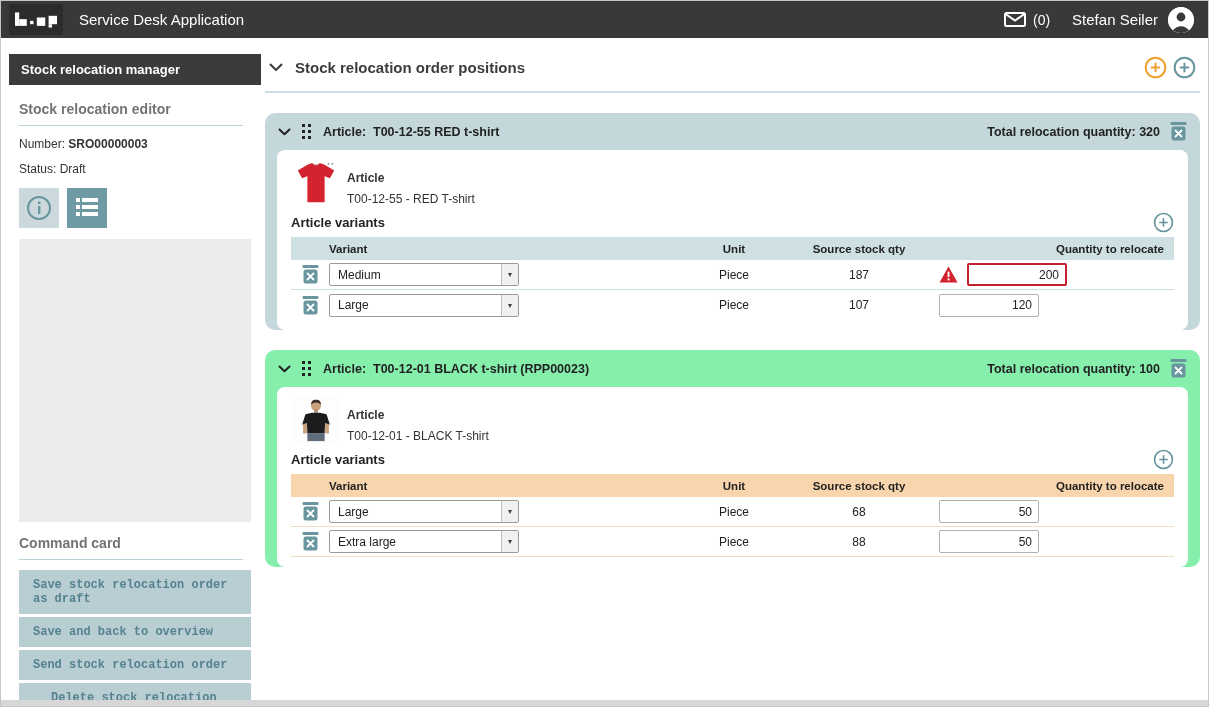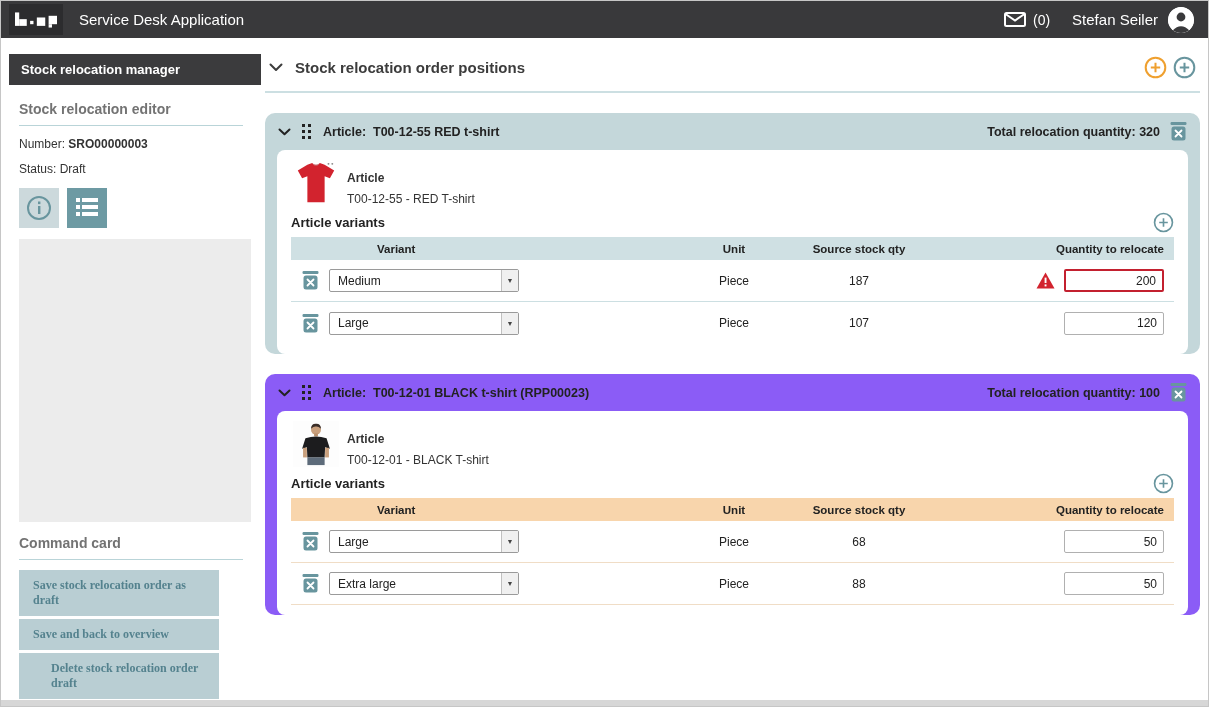--- a/index.html
+++ b/index.html
@@ -26,64 +26,64 @@
   .side-sub { font-weight:bold; font-size:14px; color:#737373; margin:16px 0 8px 10px; }
   .side-hr { border:none; border-top:1px solid #b9d4d8; margin:0 8px 0 10px; }
   .meta-line { font-size:12px; color:#333; margin:11px 0 0 10px; }
   .meta-line b { font-weight:bold; }
   .icon-btn-row { display:flex; gap:8px; margin:12px 0 0 10px; }
   .icon-btn { width:40px; height:40px; border:none; display:flex; align-items:center; justify-content:center; cursor:pointer; }
   .icon-btn.light { background:#ccd9dc; }
   .icon-btn.teal { background:#6d9aa3; }
   .gray-panel { background:#ececec; height:283px; margin:11px 0 0 10px; width:232px; }
   .cmd-title { margin-top:13px; }
-  .cmd-btn { display:block; width:200px; margin:0 0 3px 10px; background:#b9ced3; border:none; color:#54828e;
-             font-family:Liberation Serif, serif; font-weight:bold; font-size:12px; text-align:left;
+  .cmd-btn { display:block; width:232px; margin:0 0 3px 10px; background:#b9ced3; border:none; color:#54828e;
+             font-family:Liberation Mono, monospace; font-weight:bold; font-size:12px; text-align:left;
              padding:8px 6px 8px 14px; cursor:pointer; }
   .cmd-btn.indent { padding-left:32px; }
 
   
   .section-header { display:flex; align-items:center; gap:12px; padding:6px 4px 12px 4px; border-bottom:2px solid #ccdfe2; }
   .section-title { font-weight:bold; font-size:15px; color:#3c3c3c;text-align:center; }
   .section-actions { margin-left:auto; display:flex; gap:6px; align-items:center; }
   .round-btn { background:none; border:none; padding:0; cursor:pointer; line-height:0; }
 
   
   .card { border-radius:10px; margin-top:20px; }
   .card.blue { background:#c4d7da; }
-  .card.orange { background:#8b5cf6; }
+  .card.orange { background:#86efac; }
   .card-header { height:37px; display:flex; align-items:center; gap:11px; padding:0 13px; font-size:12.5px; font-weight:bold; color:#222; }
   .card-header .hdr-right { margin-left:auto; display:flex; align-items:center; gap:10px; }
   .card-body { background:#fff; border-radius:8px; margin:0 12px 12px 12px; padding:8px 14px 10px 14px; }
   .article-row { display:flex; gap:8px; align-items:flex-end; padding:2px 0 4px 2px; }
   .article-img { width:46px; height:46px; display:block; }
   .article-label { font-weight:bold; font-size:12px; margin:4px 0 7px 0; }
   .article-name { font-size:12px; }
   .variants-row { display:flex; align-items:center; justify-content:space-between; margin:2px 0 4px 0; }
   .variants-title { font-weight:bold; font-size:13px; color:#222; }
 
   .vtable { width:100%; }
   .vhead, .vrow { display:grid; grid-template-columns:38px 1fr 90px 160px 235px; align-items:center; }
-  .vhead { height:23px; font-size:11.5px; font-weight:bold; color:#222;padding-left:48px; }
+  .vhead { height:23px; font-size:11.5px; font-weight:bold; color:#222; }
   .card.blue .vhead { background:#cfe0e3; }
   .card.orange .vhead { background:#f8d5ac; }
-  .vrow { height:42px; border-bottom:1px solid #ccdfe2; }
+  .vrow { height:30px; border-bottom:1px solid #ccdfe2; }
   .card.orange .vrow { border-bottom:1px solid #f0ddc6; }
   .vrow:last-child { border-bottom:none; }
   .c-center { text-align:center; }
   .c-right { text-align:right; padding-right:10px; }
   .cell-txt { font-size:12px; color:#222; }
   .trash-cell { display:flex; justify-content:center; }
   .trash-btn { background:none; border:none; padding:0; cursor:pointer; line-height:0; }
 
   .combo { width:190px; height:23px; border:1px solid #9a9a9a; border-radius:2px; background:#fff; display:flex; align-items:center; cursor:pointer; }
   .combo-text { flex:1; font-size:12px; padding-left:8px; color:#222; }
   .combo-arrow { width:17px; height:21px; border-left:1px solid #c0c0c0; background:#f0f0f0; display:flex; align-items:center; justify-content:center; font-size:7px; color:#444; }
 
-  .qty-cell { display:flex; align-items:center; justify-content:flex-end; gap:9px; padding-right:10px; }
+  .qty-cell { display:flex; align-items:center; gap:9px; padding-right:10px; }
   .qty-input { width:100px; height:23px; border:1px solid #b0b0b0; border-radius:2px; font-family:"Liberation Sans",sans-serif;
                font-size:12px; text-align:right; padding-right:6px; color:#222; }
   .qty-input.error { border:2px solid #c3202f; }
 
   .bottom-strip { position:absolute; left:0; right:0; bottom:0; height:6px; background:#d7d7d7; }
 </style>
 </head>
 <body>
 
 <div class="app">
@@ -155,20 +155,21 @@
                 <rect x="7" y="15" width="16" height="4" fill="#fff"></rect>
             </svg>
           </span>
         </button>
       </div>
       <div class="gray-panel"></div>
       <div class="side-sub cmd-title">Command card</div>
       <hr class="side-hr" style="margin-bottom:10px;">
       <button class="cmd-btn">Save stock relocation order as draft</button>
       <button class="cmd-btn">Save and back to overview</button>
+      <button class="cmd-btn">Send stock relocation order</button>
       <button class="cmd-btn indent">Delete stock relocation order draft</button>
       <button class="cmd-btn indent">Exit procurement order manager</button>
 
     </aside>
 
     <main class="main">
       <div class="section-header">
         <span style="line-height:0;cursor:pointer;">
           <svg width="14" height="9" viewBox="0 0 14 9">
               <path d="M1.5 1.5 L7 7 L12.5 1.5" fill="none" stroke="#3c3c3c" stroke-width="2" stroke-linecap="round" stroke-linejoin="round"></path>

